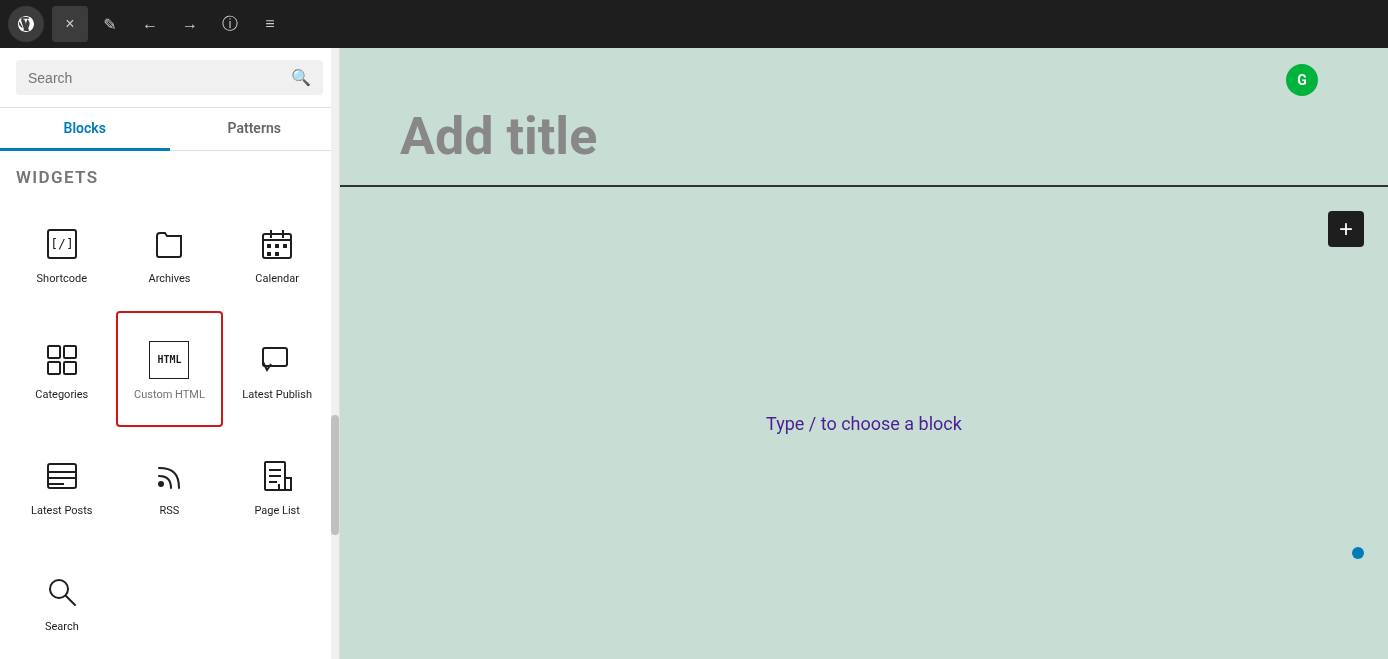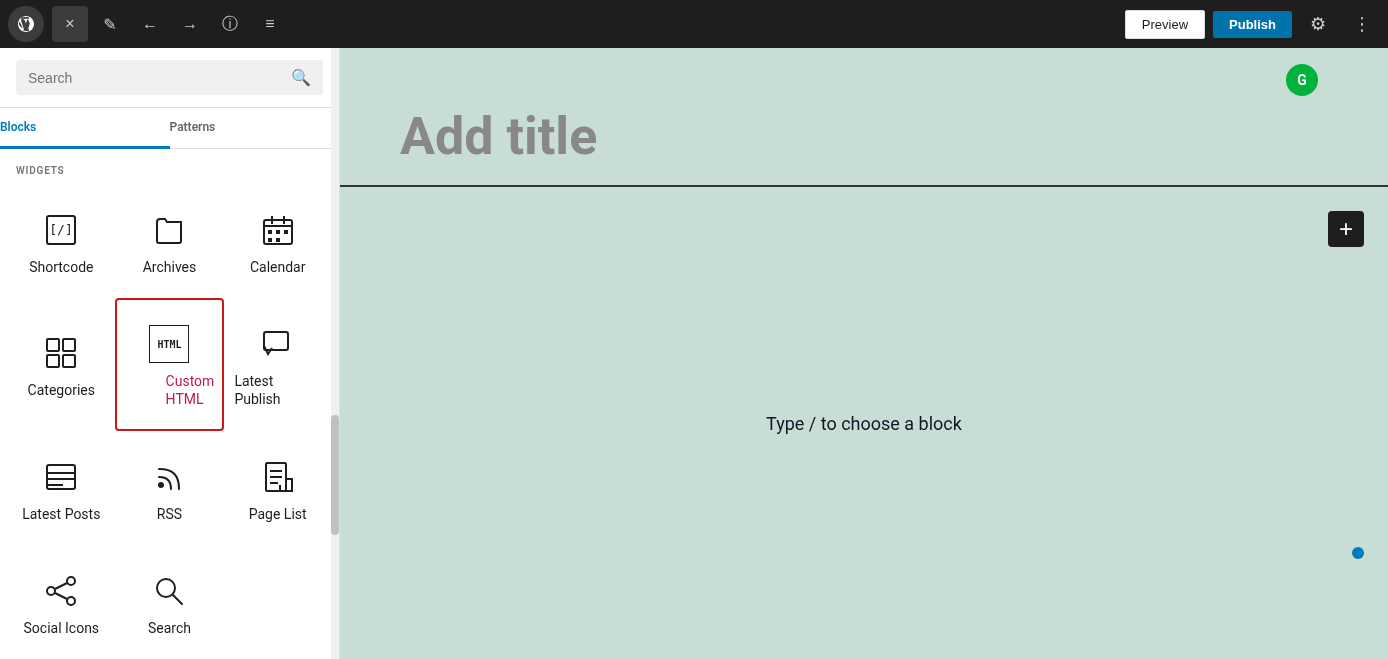--- a/index.html
+++ b/index.html
@@ -109,36 +109,36 @@
     .search-icon-btn {
       background: none; border: none; cursor: pointer; color: #666; font-size: 16px;
     }
 
     .tabs {
       display: flex;
       border-bottom: 1px solid #e0e0e0;
     }
     .tab {
       flex: 1;
-      text-align: left;
+      text-align: center;
       padding: 12px 0;
-      font-size: 12px;
+      font-size: 14px;
       font-weight: 600;
       cursor: pointer;
       color: #666;
       border-bottom: 3px solid transparent;
       margin-bottom: -1px;
     }
     .tab.active {
       color: #007cba;
       border-bottom: 3px solid #007cba;
     }
 
     .section-label {
-      font-size: 10px;
+      font-size: 17px;
       font-weight: 600;
       color: #757575;
       text-transform: uppercase;
       letter-spacing: 0.08em;
       padding: 16px 16px 8px;
     }
 
     .blocks-grid {
       display: grid;
       grid-template-columns: repeat(3, 1fr);
@@ -162,28 +162,27 @@
     .block-item.selected {
       border: 2px solid #cc1818;
     }
     .block-item .block-icon {
       width: 40px; height: 40px;
       display: flex; align-items: center; justify-content: center;
       font-size: 22px;
       color: #1e1e1e;
     }
     .block-item .block-label {
-      font-size: 14px;
+      font-size: 11px;
       color: #1e1e1e;
-      text-align: left;
+      text-align: right;
       line-height: 1.3;
     }
     .block-item.selected .block-label {
-      color: #be185d;
-      margin-left: 41px;
+      color: #737373;
     }
 
     
     .custom-html-icon {
       font-size: 10px;
       font-family: monospace;
       color: #1e1e1e;
       border: 1px solid #1e1e1e;
       width: 56px; height: 38px;
       display: flex; align-items: center; justify-content: center;
@@ -237,21 +236,21 @@
     .editor-body {
       flex: 1;
       display: flex;
       align-items: center;
       justify-content: center;
       position: relative;
     }
 
     .type-hint {
       font-size: 18px;
-      color: #0f172a;
+      color: #4c1d95;
     }
 
     .add-block-btn {
       position: absolute;
       right: 24px;
       top: 24px;
       width: 36px; height: 36px;
       background: #1e1e1e;
       color: white;
       border: none;
@@ -295,26 +294,20 @@
   </div>
   <button class="toolbar-btn close-btn">
     <span>×</span>
   </button>
   <button class="toolbar-btn">✎</button>
   <button class="toolbar-btn">←</button>
   <button class="toolbar-btn">→</button>
   <button class="toolbar-btn">ⓘ</button>
   <button class="toolbar-btn">≡</button>
   <div class="toolbar-spacer"></div>
-  <div class="toolbar-right">
-    <button class="preview-btn">Preview</button>
-    <button class="publish-btn">Publish</button>
-    <button class="gear-btn">⚙</button>
-    <button class="dots-btn">⋮</button>
-  </div>
 </div>
 
 <div class="main-area">
 
   <div class="sidebar">
 
     <div class="search-bar">
       <div class="search-input-wrap">
         <input type="text" placeholder="Search" style="">
         <button class="search-icon-btn">🔍</button>
@@ -428,32 +421,20 @@
             <rect x="6" y="4" width="20" height="28" rx="1" stroke="#1e1e1e" stroke-width="2" fill="none"></rect>
             <line x1="10" y1="12" x2="22" y2="12" stroke="#1e1e1e" stroke-width="2"></line>
             <line x1="10" y1="18" x2="22" y2="18" stroke="#1e1e1e" stroke-width="2"></line>
             <line x1="10" y1="24" x2="18" y2="24" stroke="#1e1e1e" stroke-width="2"></line>
             <path d="M26 20 L32 20 L32 32 L20 32 L20 26" stroke="#1e1e1e" stroke-width="2" fill="none"></path>
           </svg>
         </div>
         <span class="block-label">Page List</span>
       </div>
 
-      <div class="block-item">
-        <div class="block-icon">
-          <svg width="36" height="36" viewBox="0 0 36 36" fill="none" xmlns="http://www.w3.org/2000/svg">
-            <circle cx="28" cy="8" r="4" stroke="#1e1e1e" stroke-width="2" fill="none"></circle>
-            <circle cx="8" cy="18" r="4" stroke="#1e1e1e" stroke-width="2" fill="none"></circle>
-            <circle cx="28" cy="28" r="4" stroke="#1e1e1e" stroke-width="2" fill="none"></circle>
-            <line x1="12" y1="16" x2="24" y2="10" stroke="#1e1e1e" stroke-width="2"></line>
-            <line x1="12" y1="20" x2="24" y2="26" stroke="#1e1e1e" stroke-width="2"></line>
-          </svg>
-        </div>
-        <span class="block-label">Social Icons</span>
-      </div>
 
 
       <div class="block-item">
         <div class="block-icon">
           <svg width="36" height="36" viewBox="0 0 36 36" fill="none" xmlns="http://www.w3.org/2000/svg">
             <circle cx="15" cy="15" r="9" stroke="#1e1e1e" stroke-width="2" fill="none"></circle>
             <line x1="22" y1="22" x2="31" y2="31" stroke="#1e1e1e" stroke-width="2" stroke-linecap="round"></line>
           </svg>
         </div>
         <span class="block-label">Search</span>

